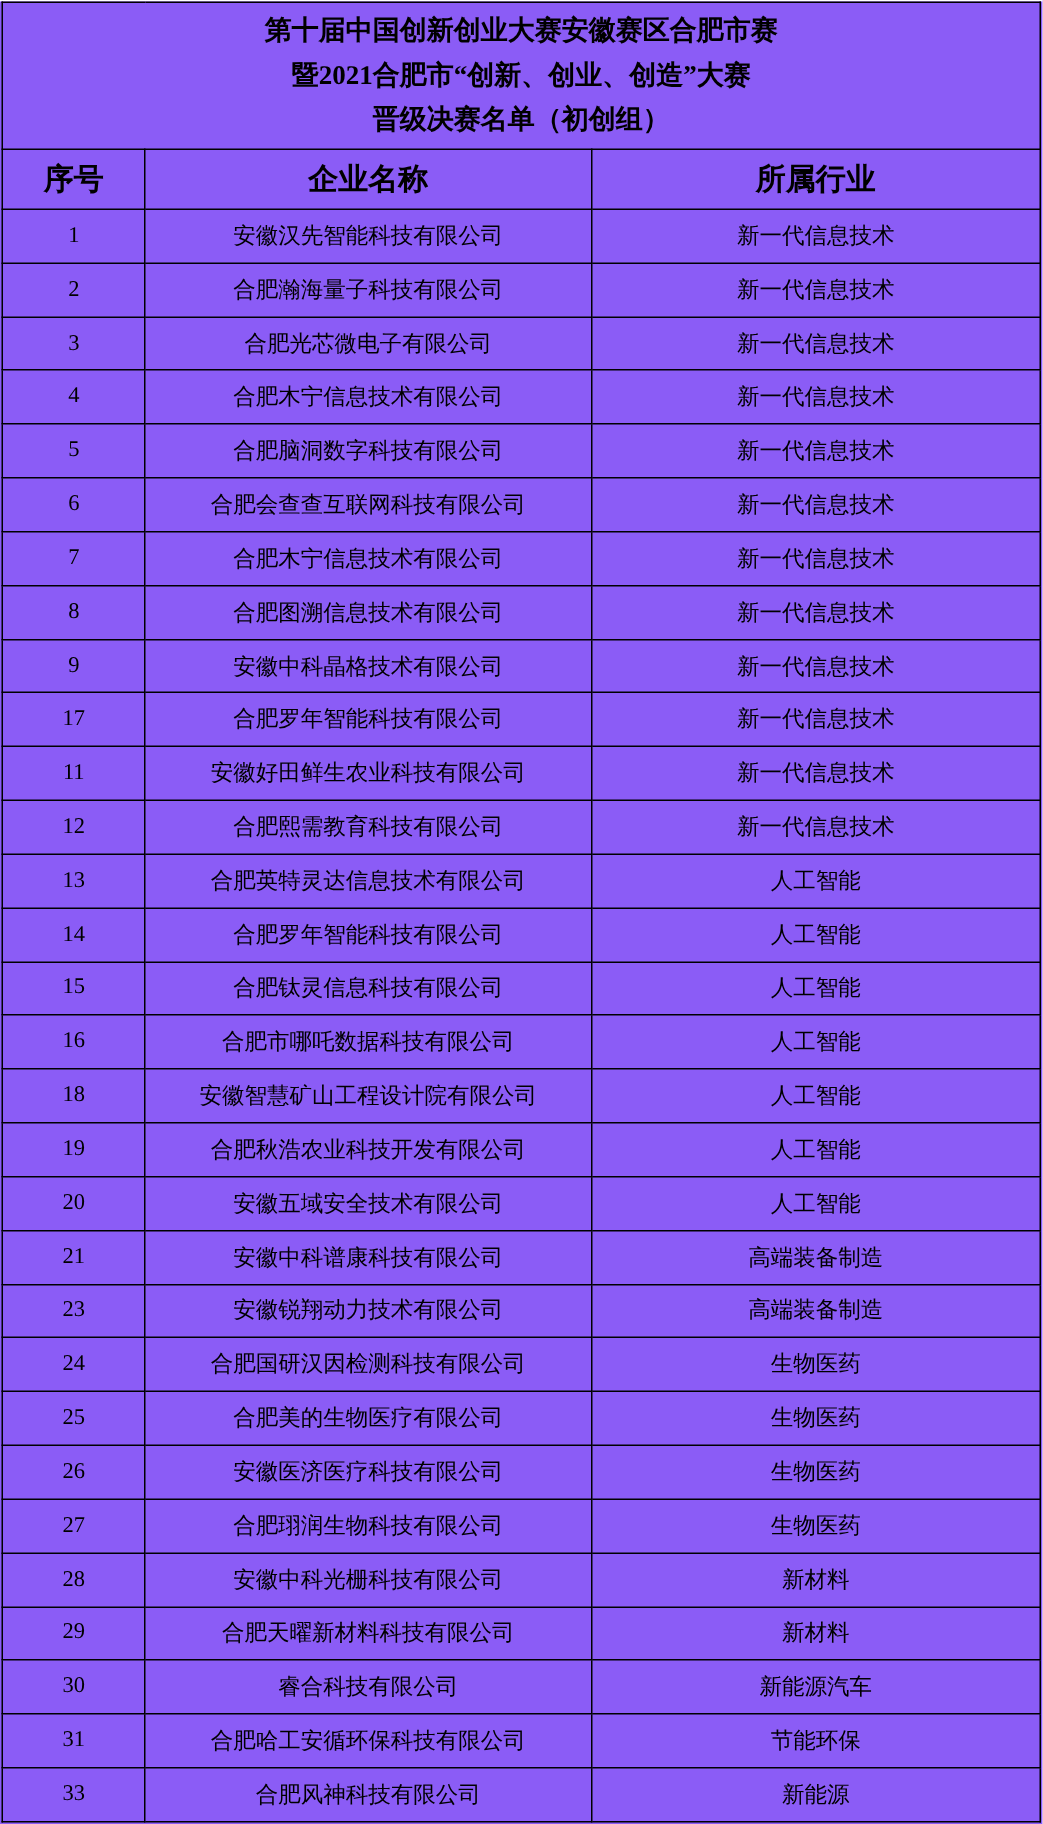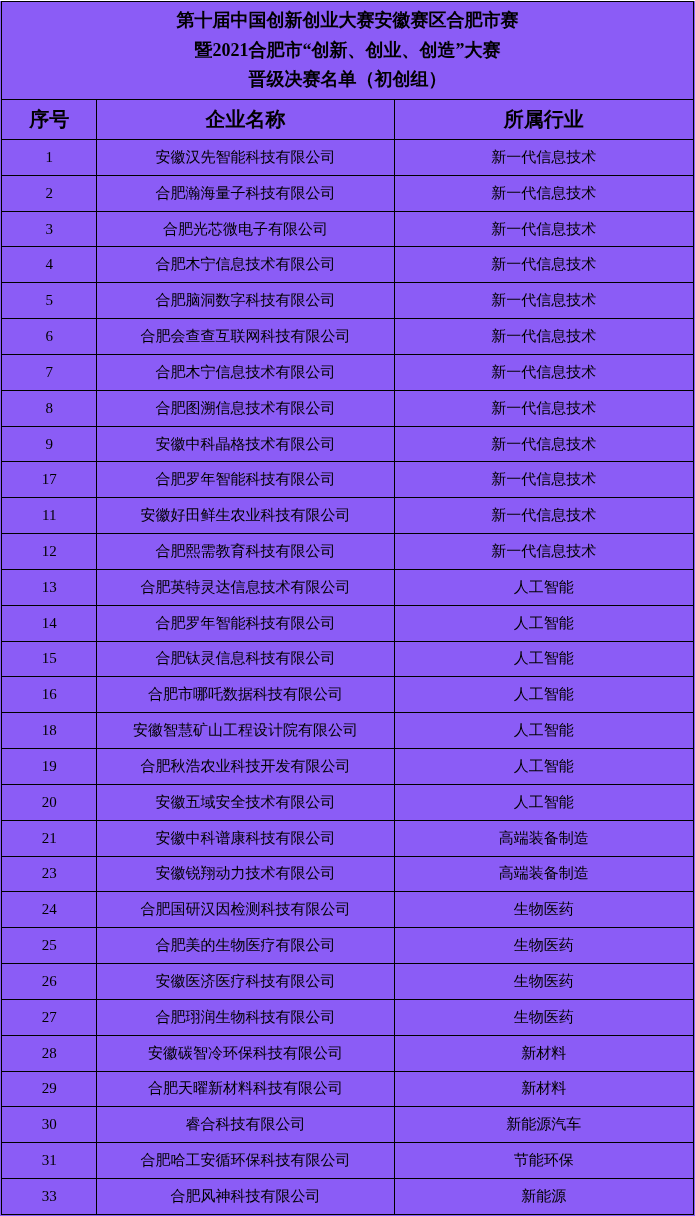--- a/index.html
+++ b/index.html
@@ -229,21 +229,21 @@
   </tr>
 
   <tr class="data-row">
     <td>27</td>
     <td>合肥珝润生物科技有限公司</td>
     <td>生物医药</td>
   </tr>
 
   <tr class="data-row">
     <td>28</td>
-    <td>安徽碳智冷环保科技有限公司</td>
+    <td>安徽中科光栅科技有限公司</td>
     <td>新材料</td>
   </tr>
 
   <tr class="data-row">
     <td>29</td>
     <td>合肥天曜新材料科技有限公司</td>
     <td>新材料</td>
   </tr>
 
   <tr class="data-row">

